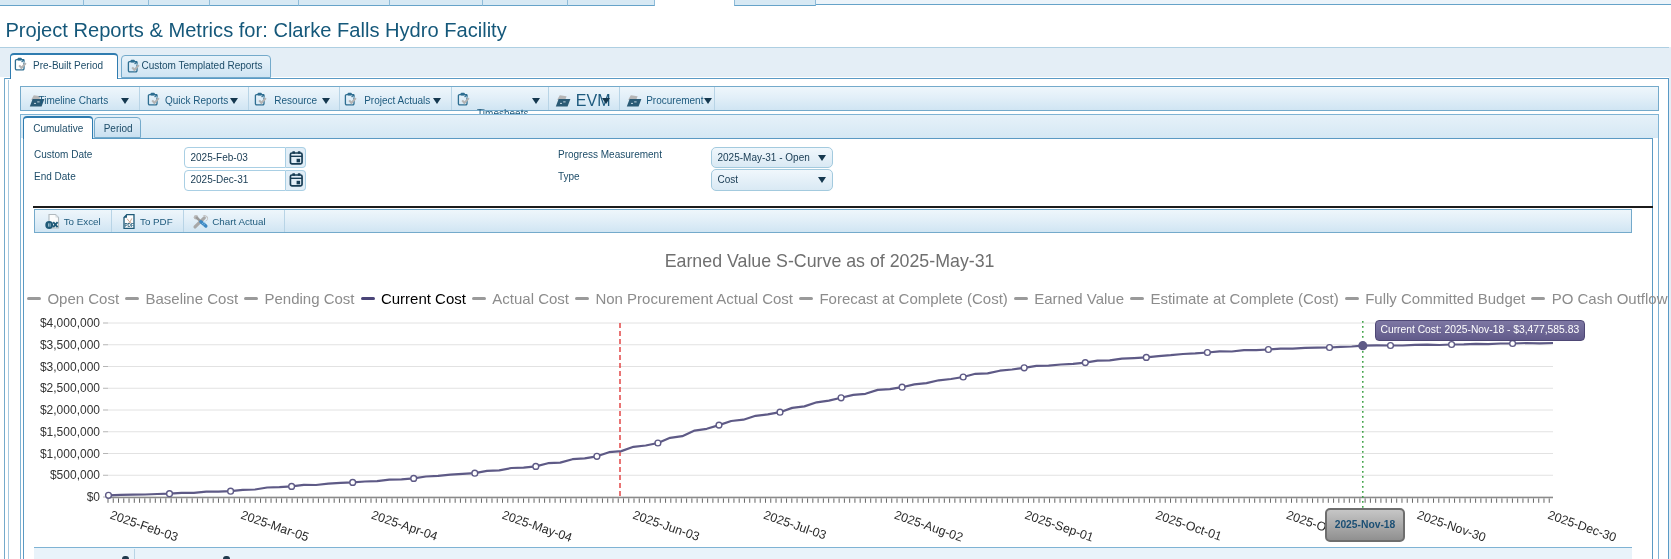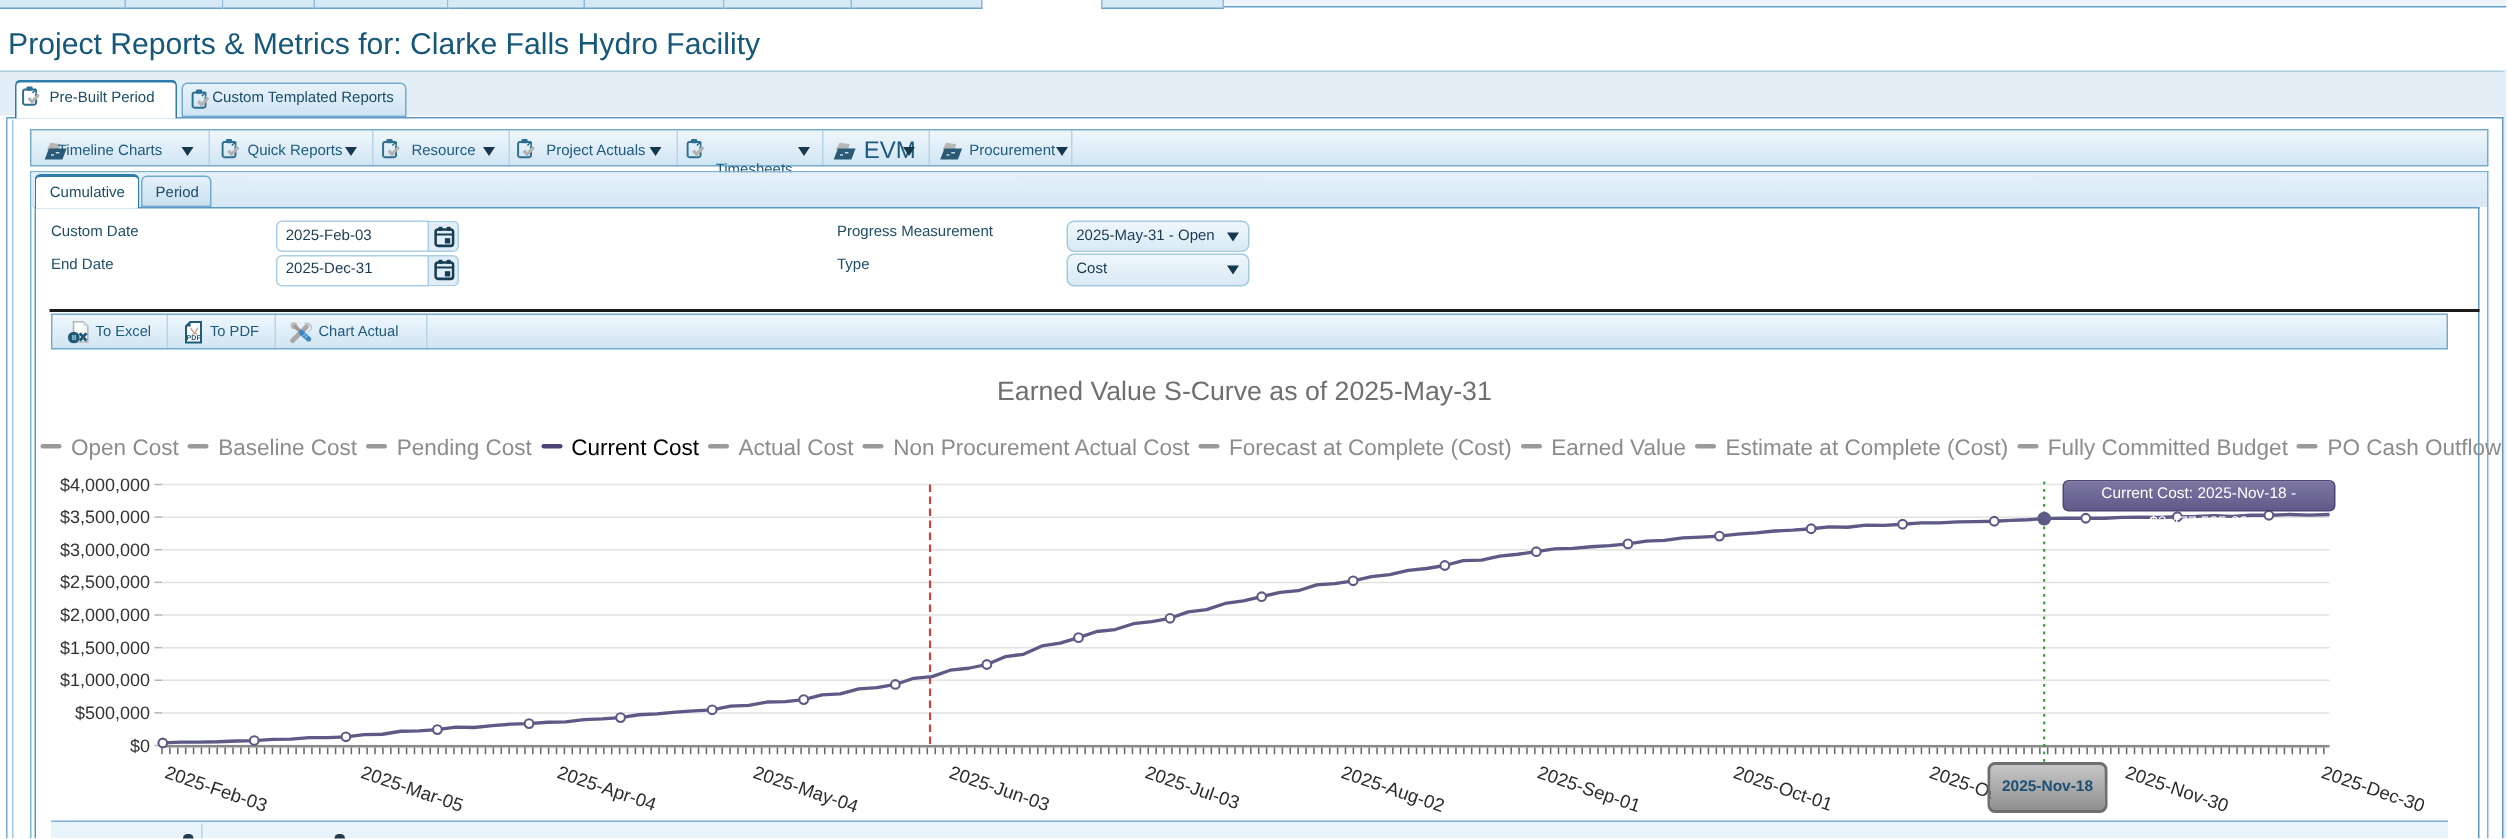--- a/index.html
+++ b/index.html
@@ -256,21 +256,21 @@
     <circle cx="1244.4" cy="116.5" r="2.9" fill="#fff" stroke="#5e5a86" stroke-width="1.4"></circle>
     <circle cx="1305.5" cy="114.5" r="2.9" fill="#fff" stroke="#5e5a86" stroke-width="1.4"></circle>
     <circle cx="1338.8" cy="112.7" r="4.6" fill="#5e5a86"></circle>
     <circle cx="1366.5" cy="112.5" r="2.9" fill="#fff" stroke="#5e5a86" stroke-width="1.4"></circle>
     <circle cx="1427.6" cy="111.5" r="2.9" fill="#fff" stroke="#5e5a86" stroke-width="1.4"></circle>
     <circle cx="1488.6" cy="110.5" r="2.9" fill="#fff" stroke="#5e5a86" stroke-width="1.4"></circle>
 </svg>
 
 <div class="abs" style="left:24px;top:292.5px;width:1613.5px;line-height:12px;text-align:center;white-space:nowrap"><span class="li"><span class="ld"></span>Open Cost</span><span class="li"><span class="ld"></span>Baseline Cost</span><span class="li"><span class="ld"></span>Pending Cost</span><span class="li"><span class="ld" style="background:#4a4478"></span><span style="color:#000">Current Cost</span></span><span class="li"><span class="ld"></span>Actual Cost</span><span class="li"><span class="ld"></span>Non Procurement Actual Cost</span><span class="li"><span class="ld"></span>Forecast at Complete (Cost)</span><span class="li"><span class="ld"></span>Earned Value</span><span class="li"><span class="ld"></span>Estimate at Complete (Cost)</span><span class="li"><span class="ld"></span>Fully Committed Budget</span><span class="li"><span class="ld"></span>PO Cash Outflow Cost</span></div>
 
-<div class="abs" style="left:1374.8px;top:320px;width:182px;height:20.5px;background:linear-gradient(180deg,#7d77a3,#615a8a);border:1px solid #4e4775;border-radius:4px;color:#fff;font-size:10.3px;line-height:18.5px;text-align:center">Current Cost: 2025-Nov-18 - $3,477,585.83</div>
+<div class="abs" style="left:1374.8px;top:320px;width:210px;height:20.5px;background:linear-gradient(180deg,#7d77a3,#615a8a);border:1px solid #4e4775;border-radius:4px;color:#fff;font-size:10.3px;line-height:18.5px;text-align:center">Current Cost: 2025-Nov-18 - $3,477,585.83</div>
 
 <div class="abs" style="left:1325px;top:508px;width:80px;height:34px;background:linear-gradient(180deg,#c6c6c6,#909090);border:2px solid #6e6e6e;border-radius:5px;color:#1b4f74;font-size:10.3px;font-weight:bold;line-height:30px;text-align:center">2025-Nov-18</div>
 
 <div class="abs" style="left:33.6px;top:547px;width:1598.4px;height:12px;background:#e9f3fa;border-top:1px solid #7fb3d4">
 <div style="position:absolute;left:100.5px;top:1px;width:1px;height:11px;background:#b8d4e6"></div>
 <div style="position:absolute;left:88px;top:8px;width:7px;height:4px;background:#1f3a4d;border-radius:3px 3px 0 0"></div>
 <div style="position:absolute;left:189px;top:8px;width:7px;height:4px;background:#1f3a4d;border-radius:3px 3px 0 0"></div>
 </div>
 
 </body></html>

